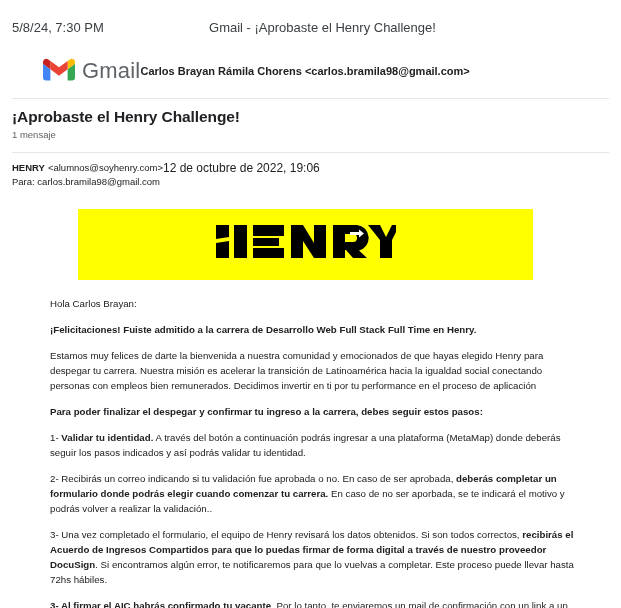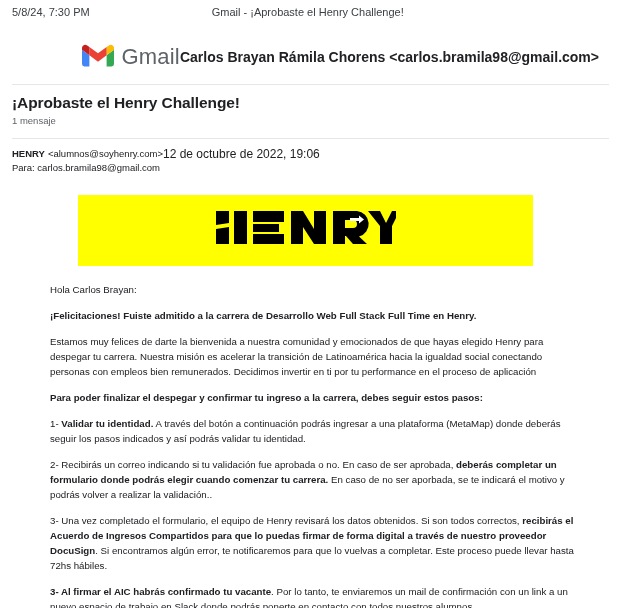--- a/index.html
+++ b/index.html
@@ -22,56 +22,56 @@
     height: 608px;
     box-sizing: border-box;
     padding: 0 12px;
   }
 
   
   .print-header {
     display: flex;
     align-items: baseline;
     height: 22px;
-    padding-top: 6px;
-    font-size: 11px;
+    padding-top: 20px;
+    font-size: 13px;
     color: #3c4043;
     gap: 8px;
   }
   .print-header .ph-left { width: 33%; }
   .print-header .ph-center {
     width: 34%;
     text-align: left;
     white-space: nowrap;
   }
   .print-header .ph-right { width: 33%; }
 
   
   .brand-row {
     display: flex;
     align-items: center;
-    justify-content: flex-end;
+    justify-content: flex-start;
     height: 42px;
     margin-top: 8px;
     padding-left: 31px;
   }
   .brand {
     display: flex;
     align-items: center;
     gap: 7px;
   }
   .gmail-logo { display: block; }
   .brand-name {
     font-size: 22px;
     color: #5f6368;
     letter-spacing: 0.2px;
     font-weight: 400;
   }
   .account {
-    font-size: 14px;
+    font-size: 11px;
     font-weight: bold;
     color: #202124;
     white-space: nowrap;
     padding-right: 10px;
   }
 
   hr.rule {
     border: 0;
     border-top: 1px solid #e6e6e6;
     margin: 6px 0 0 0;

